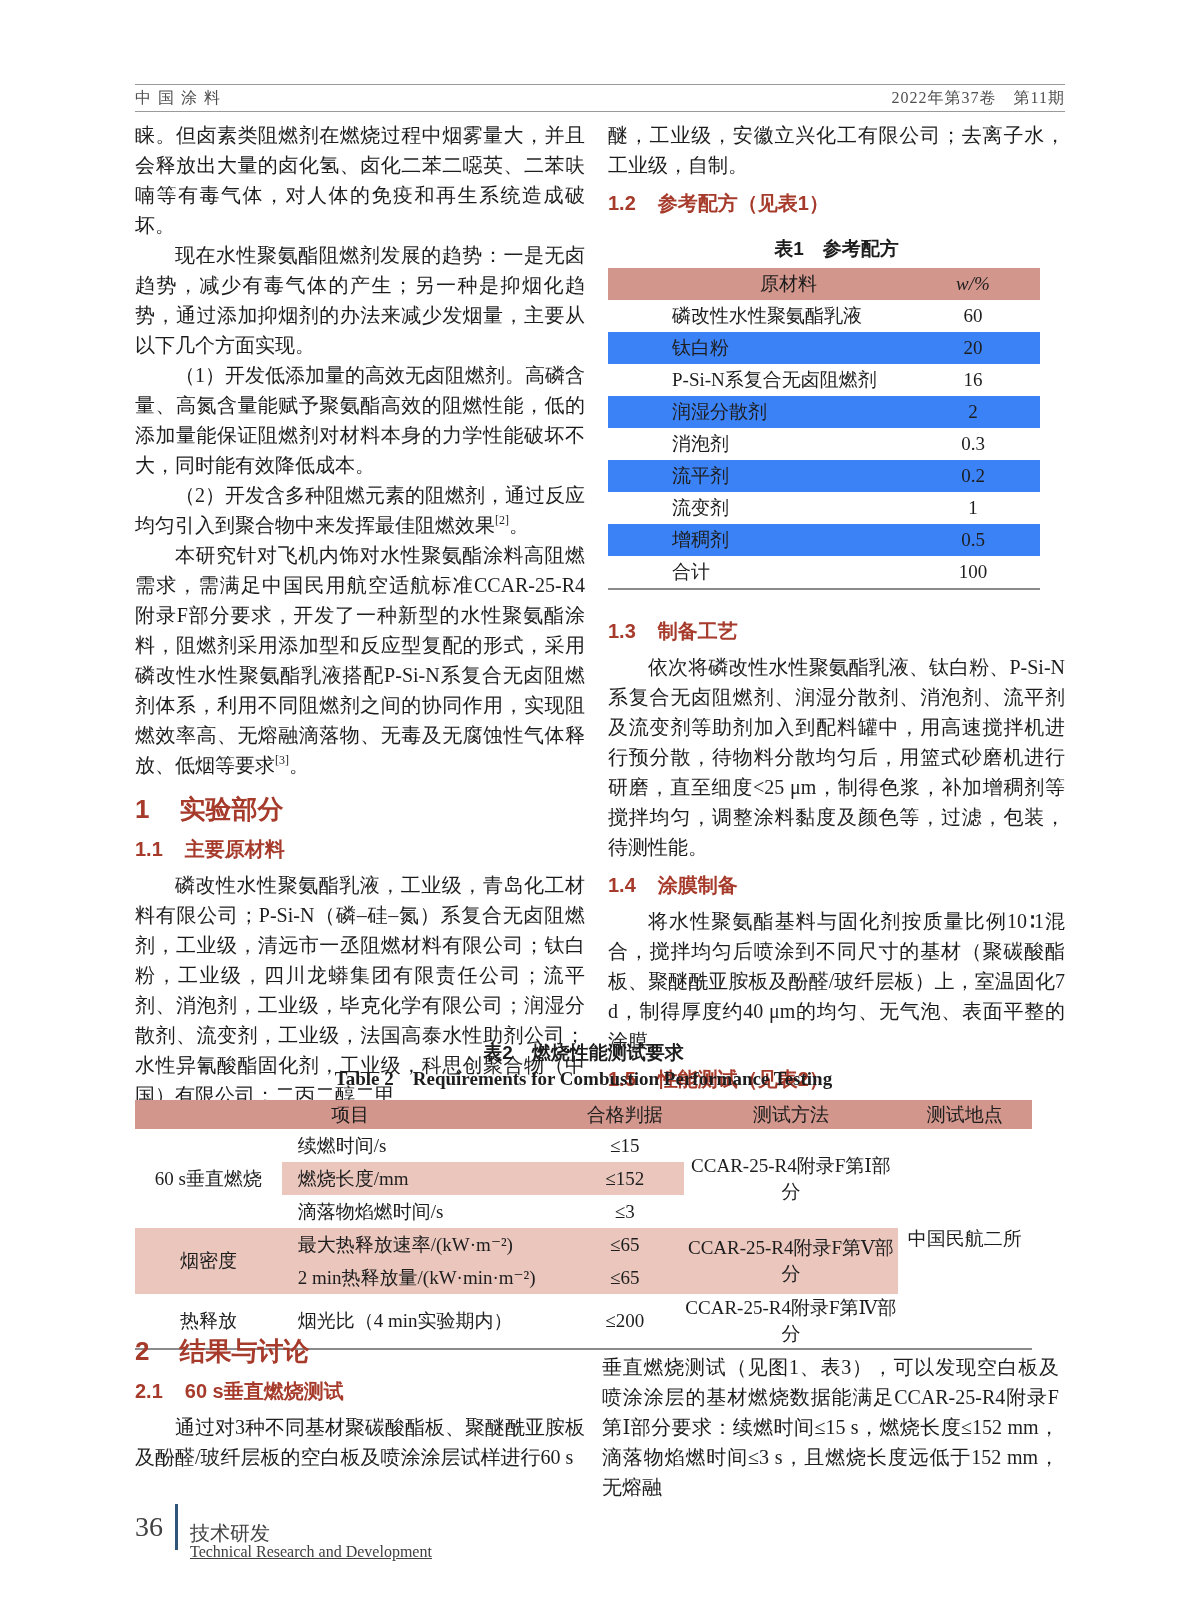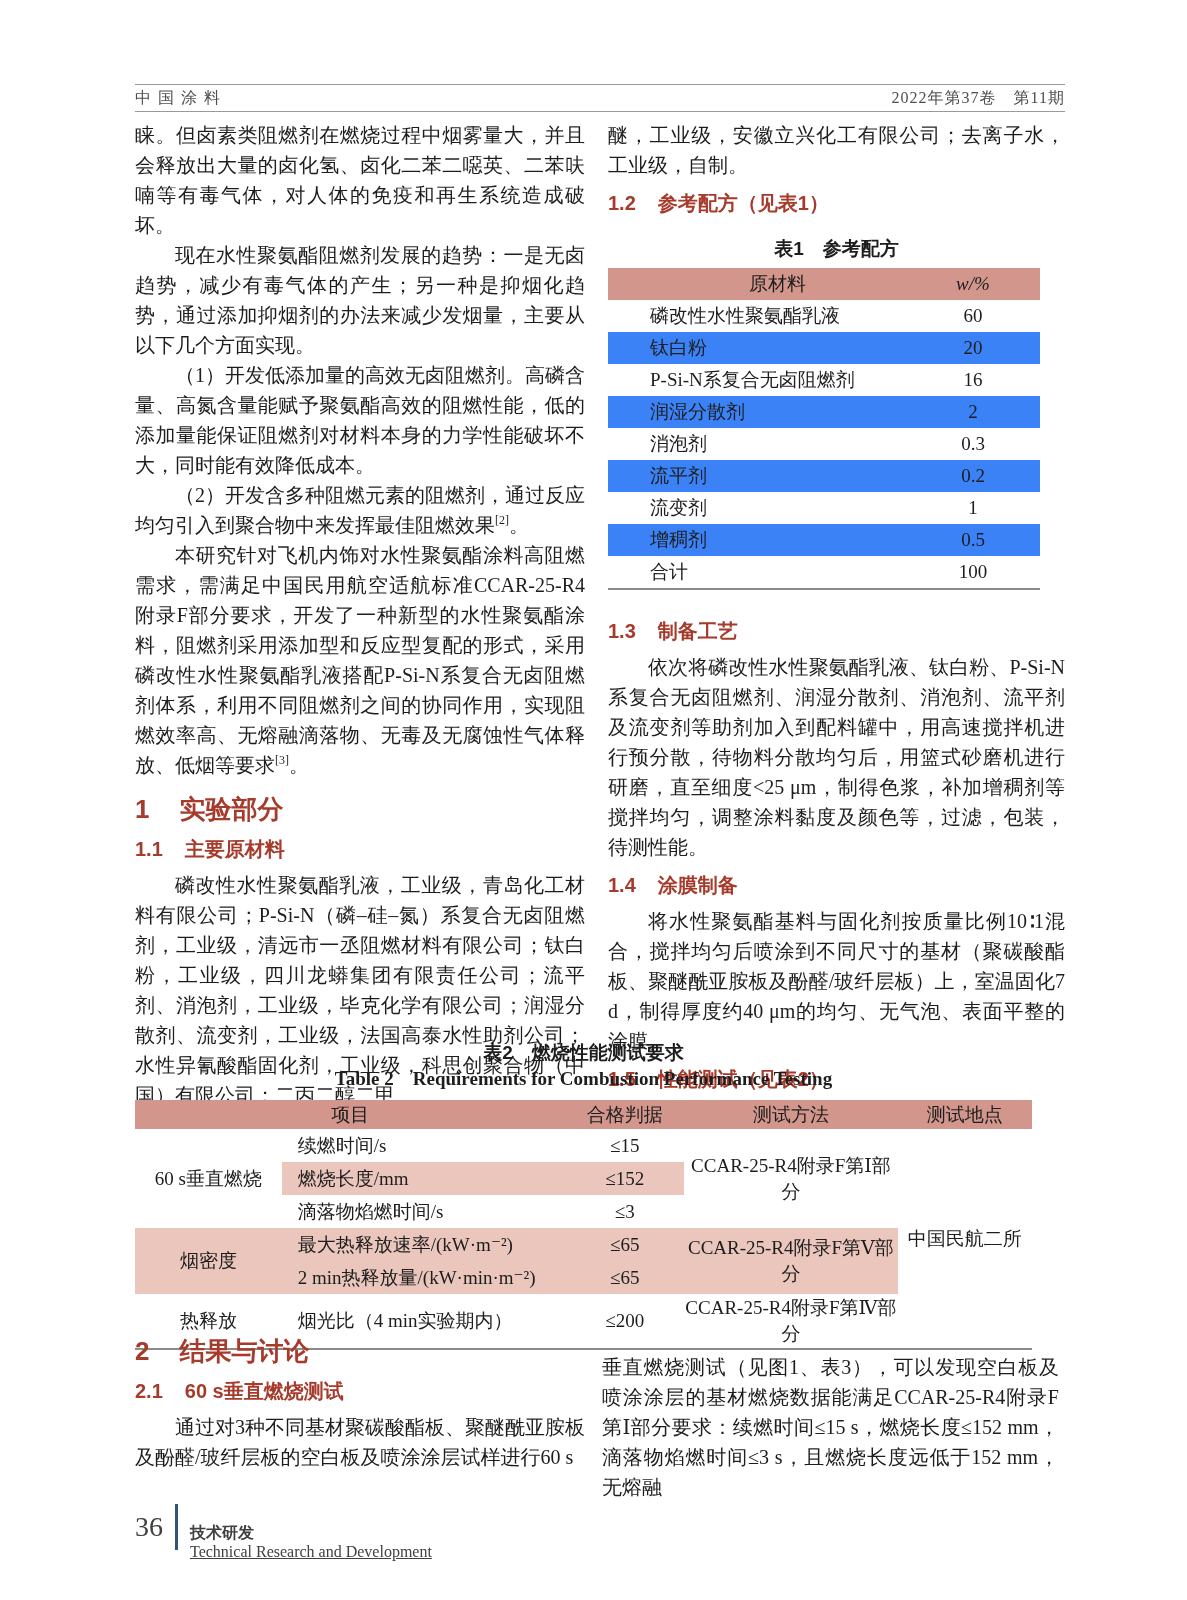--- a/index.html
+++ b/index.html
@@ -46,21 +46,21 @@
   .cap-cn { font-family:"Liberation Sans","DejaVu Sans",sans-serif; font-size:19px; line-height:26px; }
   .cap-en { font-family:"Liberation Serif","DejaVu Serif",serif; font-size:19px; line-height:26px; }
 
   table { border-collapse:collapse; }
 
   
   #table1-wrap { margin-top:18px; }
   #table1 { width:432px; margin-top:6px; font-size:19px; border-bottom:2px solid #8b8b8b; }
   #table1 th { background:#d2968c; font-weight:normal; height:28px; text-align:center; }
   #table1 td { height:28px; }
-  #table1 .name { text-align:left; padding-left:42px; }
+  #table1 .name { text-align:left; padding-left:64px; }
   #table1 .val  { text-align:center; width:132px; }
   #table1 tr.alt { background:#3b82f6; }
   .wpct { font-style:italic; }
 
   
   #table2-block { position:absolute; left:135px; top:1040px; width:897px; }
   #table2 { width:897px; margin-top:8px; font-size:19px; border-bottom:2px solid #8b8b8b; }
   #table2 th { background:#d2968c; font-weight:normal; height:27px; text-align:center; }
   #table2 td { height:31px; }
   .t2-group  { width:150px; text-align:center; }
@@ -70,21 +70,21 @@
   .t2-loc    { width:137px; text-align:center; }
   .pink { background:#eac6bd; }
 
   
   .footer {
     position:absolute; left:135px; top:1494px;
     display:flex; align-items:center; gap:12px; color:#404040;
   }
   .page-num { font-size:28px; }
   .vbar { width:3px; height:46px; background:#2f5578; }
-  .foot-cn { font-family:"Liberation Sans","DejaVu Sans",sans-serif; font-weight:bold; font-size:16px; line-height:22px;margin-top:28px; }
+  .foot-cn { font-family:"Liberation Sans","DejaVu Sans",sans-serif; font-weight:normal; font-size:20px; line-height:22px;margin-top:28px; }
   .foot-en { font-size:16px; line-height:16px;text-decoration:underline; }
 </style>
 </head>
 <body>
 
 <div class="page">
 
   <div class="runhead">
     <span class="journal">中国涂料</span>
     <span class="issue">2022年第37卷　第11期</span>

